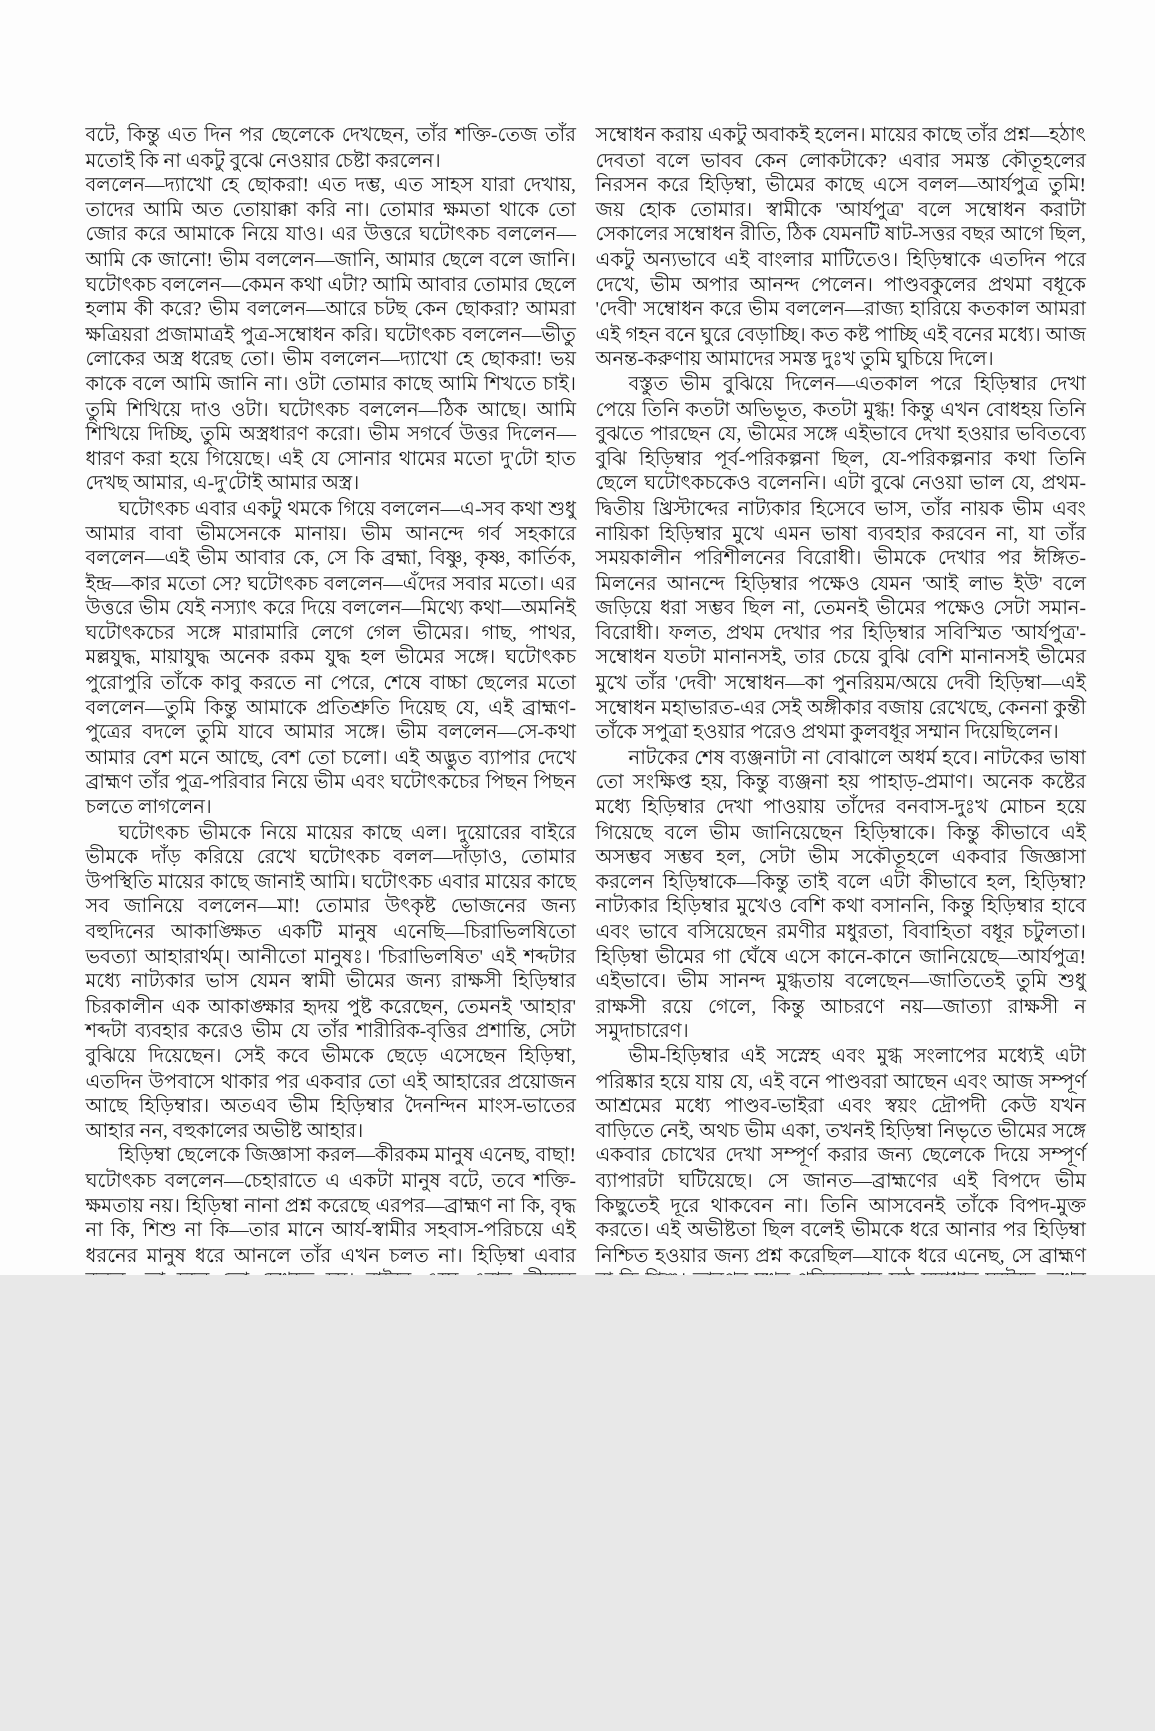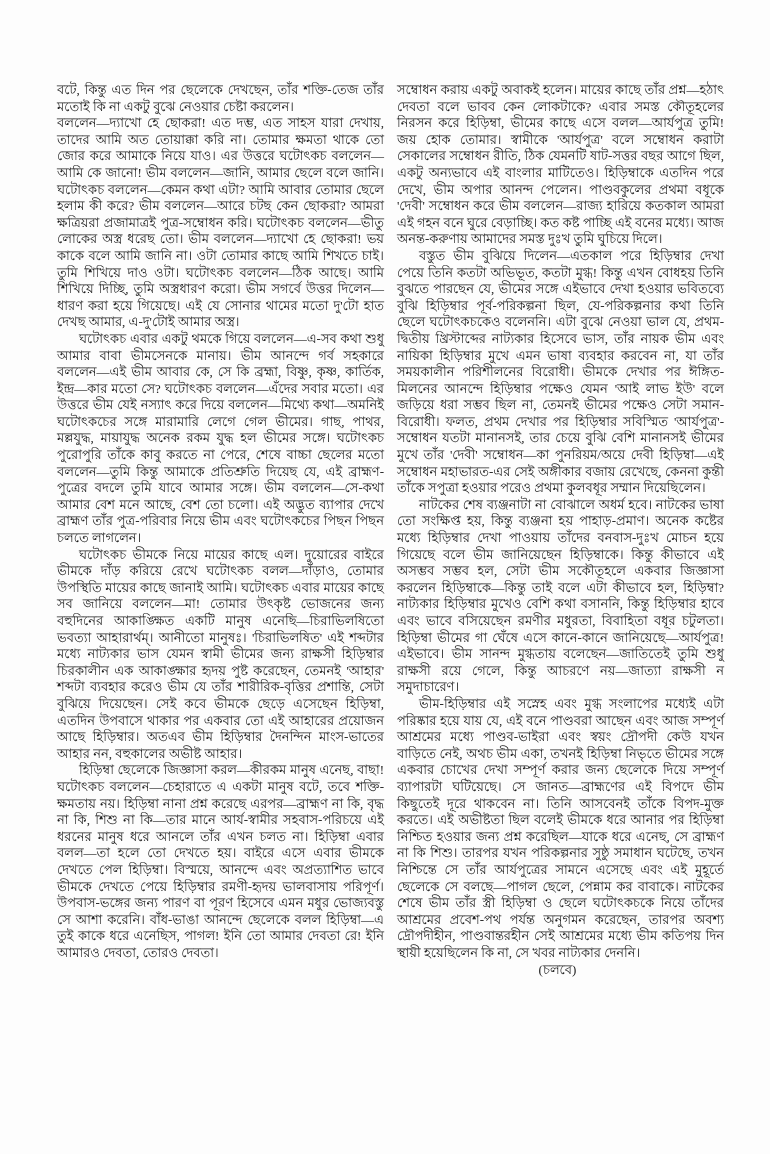--- a/index.html
+++ b/index.html
@@ -1,19 +1,19 @@
 <!DOCTYPE html>
 <html lang="bn"><head>
 <meta charset="utf-8">
 <style>
   html, body { margin: 0; padding: 0; background: #e8e8e8; }
   .page {
     position: relative;
     width: 770px;
-    height: 1154px;
+    height: 850px;
     margin: 0 auto;
     background: #fdfdfd;
     color: #1c1c1c;
     font-family: "Liberation Serif", "DejaVu Serif", serif;
     overflow: hidden;
     box-sizing: border-box;
   }
   .text-block {
     position: absolute;
     top: 82px;

